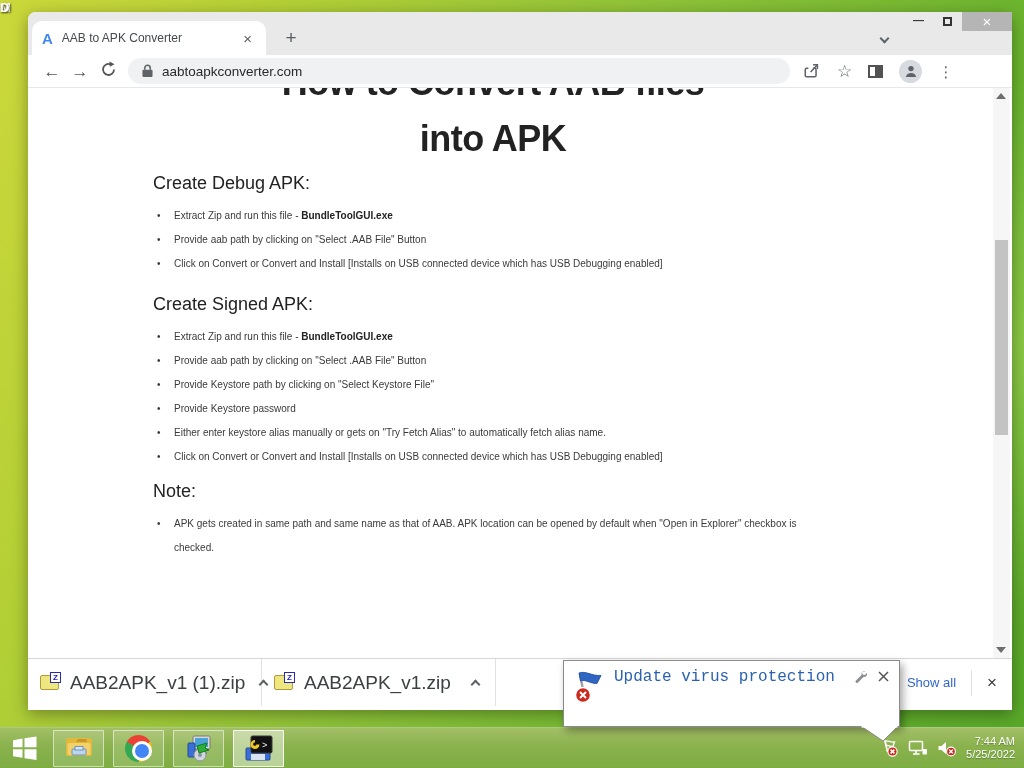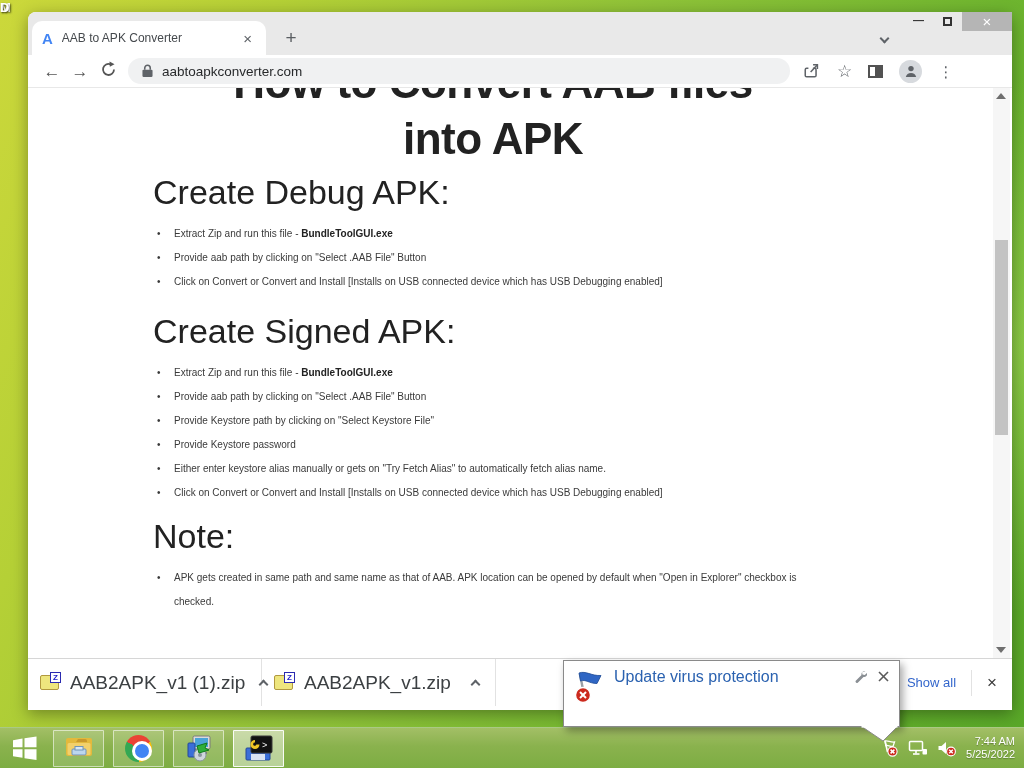--- a/index.html
+++ b/index.html
@@ -46,24 +46,24 @@
   .tb-right { display:flex; align-items:center; gap:16px; margin-left:13px; }
   .star-ic { font-size:17px; color:#5f6368; line-height:1; }
   .panel-ic { width:15px; height:13px; border:2px solid #525252; position:relative; }
   .panel-ic::after { content:""; position:absolute; right:0; top:0; width:6px; height:100%; background:#525252; }
   .avatar { width:23px; height:23px; border-radius:50%; background:#d7dade; display:flex; align-items:center; justify-content:center; }
   .kebab { font-size:15px; color:#5f6368; line-height:1; }
 
   
   .content { position:relative; height:570px; overflow:hidden; background:#fff; }
   .page-inner { position:absolute; left:0; top:-33px; width:930px; }
-  h1.title { margin:0; text-align:center; font-size:44px; line-height:56px; font-weight:600;
+  h1.title { margin:0; text-align:center; font-size:36px; line-height:56px; font-weight:600;
     color:#222; letter-spacing:-0.5px; }
   .sections { margin-left:125px; width:658px; }
-  h2 { margin:0; font-weight:500; font-size:34px; color:#222; }
+  h2 { margin:0; font-weight:500; font-size:18px; color:#222; }
   .h2-debug { margin-top:6px; }
   .h2-signed { margin-top:18px; }
   .h2-note { margin-top:12px; }
   ul.blist { margin:10px 0 0 0; padding:0; list-style:none; font-size:10px; line-height:24px; color:#3a3a3a; }
   ul.blist li { position:relative; padding-left:21px; }
   ul.blist li::before { content:"•"; position:absolute; left:4px; color:#3a3a3a; }
   ul.blist b { color:#222; }
 
   .scrollbar { position:absolute; top:0; right:2px; width:17px; height:100%; background:#f6f6f6; }
   .sb-up { position:absolute; top:5px; left:3px; width:0; height:0;
@@ -82,21 +82,21 @@
     border:1px solid #2b2bb0; color:#2020c8; font-size:8px; font-weight:bold; line-height:9px; text-align:center; }
   .dl-name { font-size:19px; color:#3c4043; white-space:nowrap; }
   .dl-chev { margin-left:auto; padding:4px; }
   .dl-right { margin-left:auto; display:flex; align-items:center; gap:15px; padding-right:15px; }
   .show-all { color:#3366cc; font-size:13px; }
   .dl-divider { width:1px; height:26px; background:#e2e2e2; }
   .dl-close { font-size:17px; color:#3a3a3a; line-height:1; }
 
   
   .notification { position:absolute; left:563px; top:660px; width:337px; height:67px; background:#fff;
-    border:1px solid #8a8a8a; box-shadow:3px 4px 8px rgba(0,0,0,.35); z-index:90; padding:7px 8px 6px 50px; }
+    border:1px solid #8a8a8a; box-shadow:3px 4px 8px rgba(0,0,0,.35); z-index:90; padding:7px 8px 6px 50px;font-family:Liberation Mono, monospace; }
   .notif-flag { position:absolute; left:7px; top:9px; }
   .notif-title { font-size:16px; color:#2b62b0; }
   .notif-body { font-size:11.5px; line-height:14px; color:#222; margin-top:3px; width:250px; }
   .notif-icons { position:absolute; top:9px; right:10px; display:flex; gap:11px; align-items:center; }
   .notif-tail { position:absolute; left:296px; top:65px; z-index:91; }
 
   
   .taskbar { position:absolute; left:0; bottom:0; width:100%; height:41px; z-index:60;
     background:linear-gradient(180deg,#a3bf66 0%, #8ab24e 45%, #7dad43 100%);
     border-top:1px solid rgba(255,255,255,.35); display:flex; align-items:center; }

